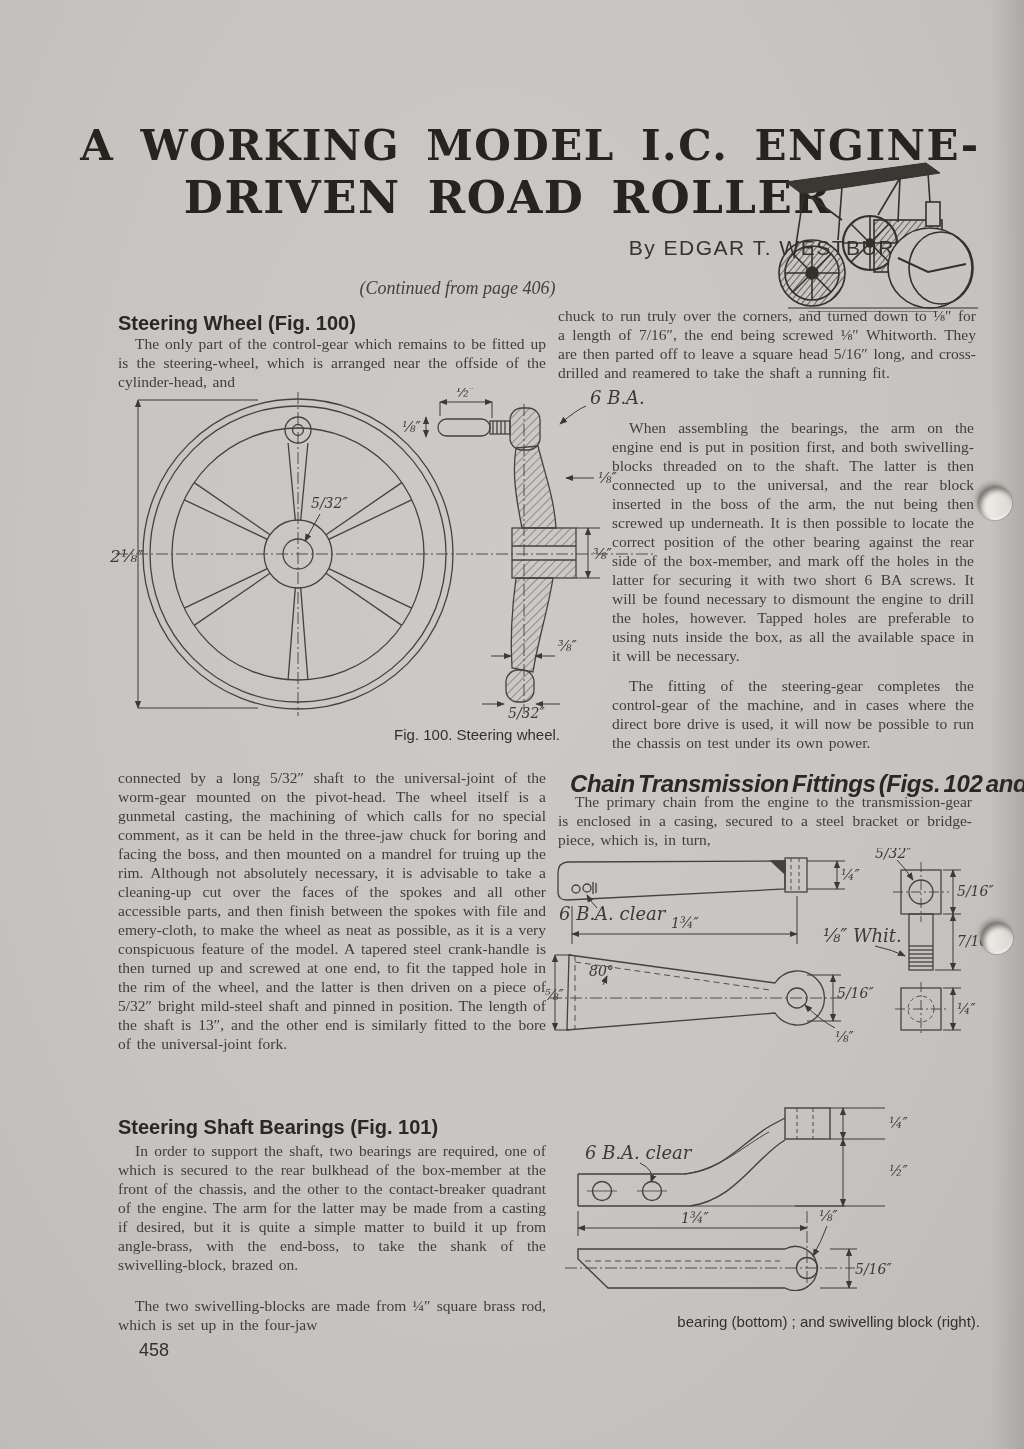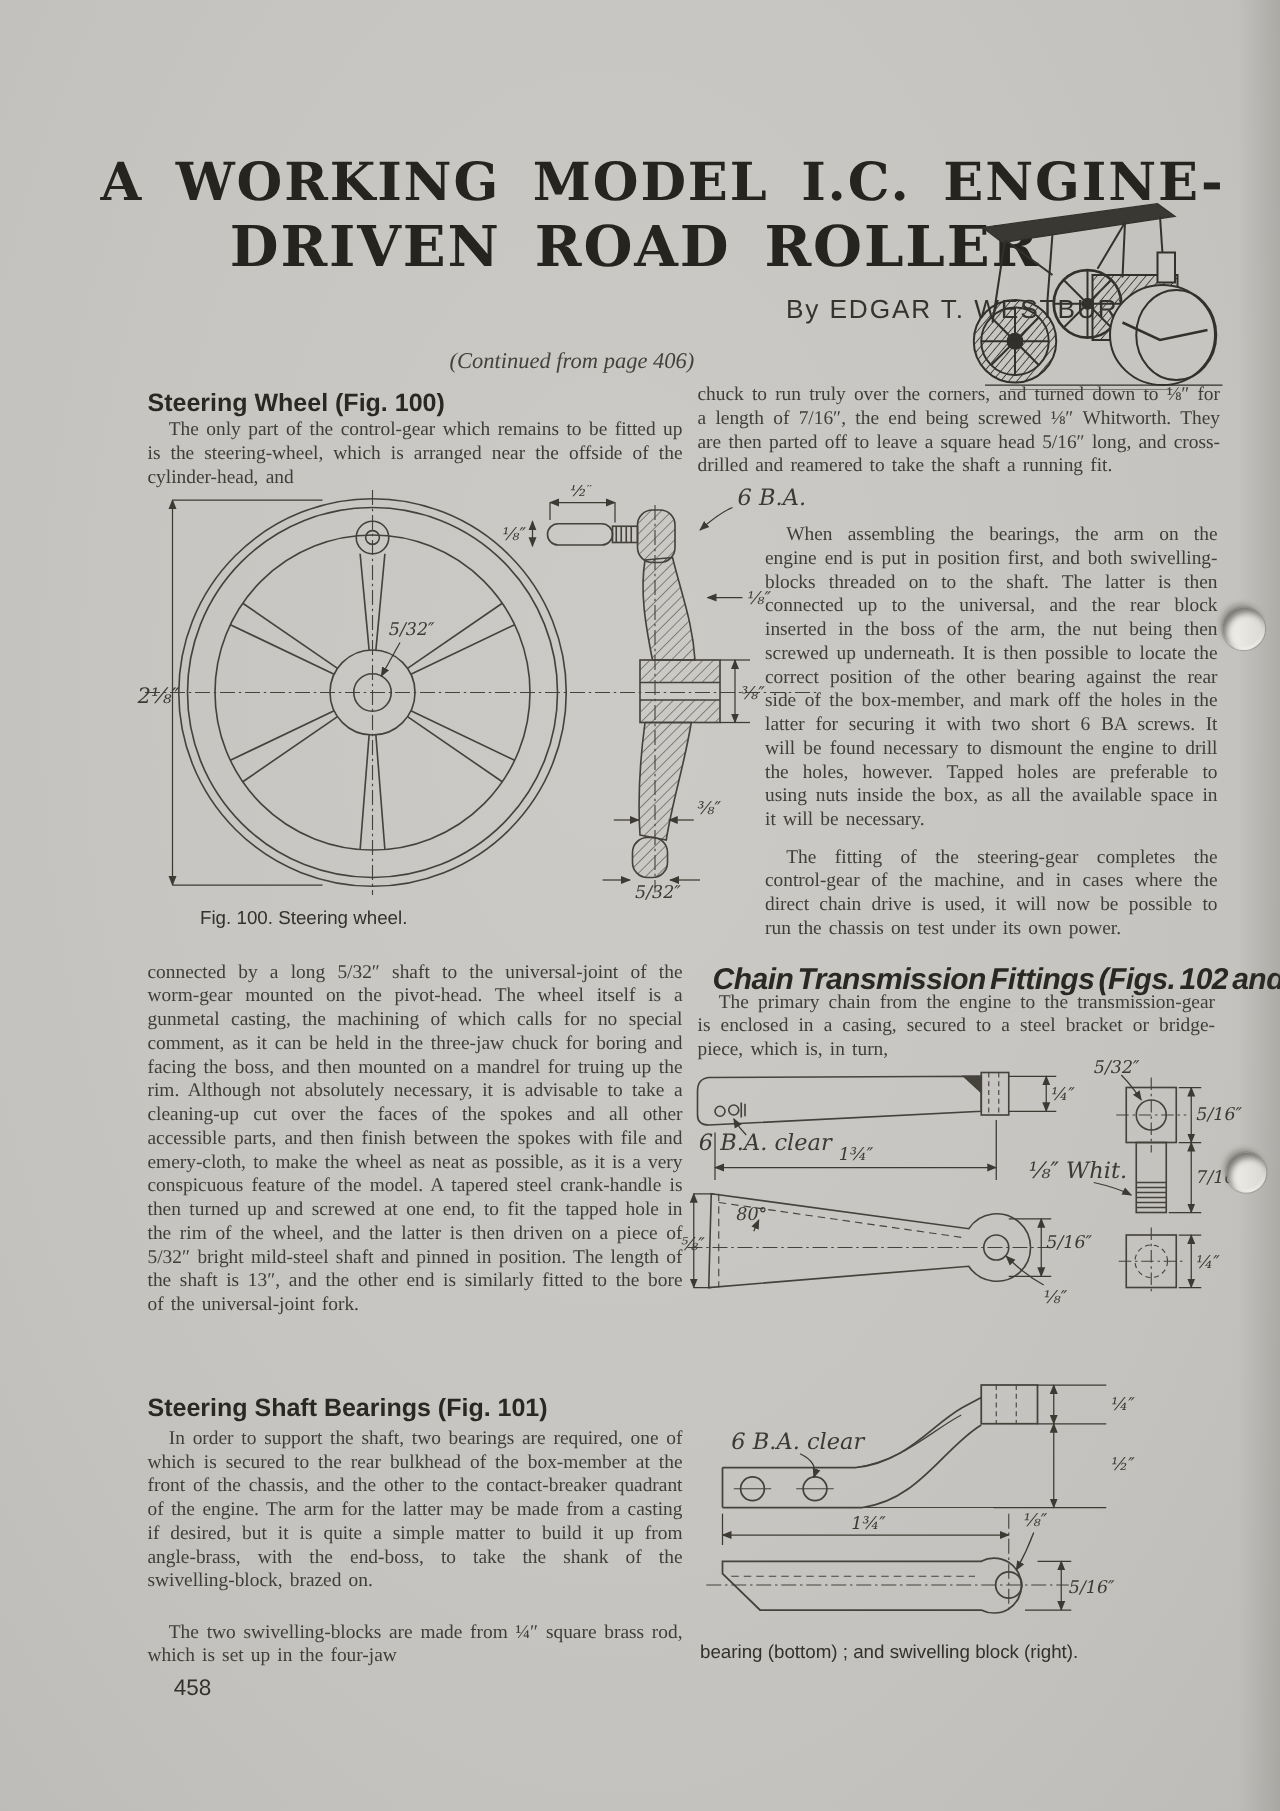--- a/index.html
+++ b/index.html
@@ -13,21 +13,21 @@
          text-align:center;letter-spacing:1.5px;word-spacing:10px;line-height:1.04;}
   .t1{left:0;top:124px;width:1060px;font-size:42px;}
   .t2{left:0;top:175px;width:1016px;font-size:45px;}
   .byline{left:0;top:236px;width:910px;text-align:right;font-family:"Liberation Sans",sans-serif;
           font-size:21px;letter-spacing:1.5px;color:#35332d;}
   .continued{left:0;top:278px;width:915px;text-align:center;font-style:italic;font-size:18px;color:#44423b;}
   .heading{font-family:"Liberation Sans",sans-serif;font-weight:bold;color:#2a2823;font-size:20px;}
   .heading.condensed{font-size:24px;letter-spacing:-0.4px;word-spacing:-3px;white-space:nowrap;font-style:italic;}
   .body{font-size:15.5px;line-height:19px;text-align:justify;word-spacing:0.12em;}
   .indent{text-indent:17px;}
-  .caption{font-family:"Liberation Sans",sans-serif;font-size:15px;color:#33312b;text-align:left;}
+  .caption{font-family:"Liberation Sans",sans-serif;font-size:15px;color:#33312b;text-align:right;}
   .pagenum{font-family:"Liberation Sans",sans-serif;font-size:18px;color:#33312b;}
   .hole{border-radius:50%;background:#eceae5;
         box-shadow:inset 3px 4px 5px rgba(45,43,38,.6), inset -1px -2px 2px rgba(255,255,255,.65), 0 0 0 1px rgba(110,108,100,.28), -2px -3px 4px rgba(70,68,62,.35);}
   svg text{font-family:"DejaVu Serif", serif;font-style:italic;font-size:14px;fill:#3c3a33;}
   svg .script{font-size:18px;}
   .edge-shade{right:0;top:0;width:34px;height:1449px;background:linear-gradient(to left, rgba(60,58,52,.16), rgba(60,58,52,0));}
 </style>
 </head>
 <body>
 
@@ -164,21 +164,21 @@
   <div class="abs body" style="left:118px;top:768px;width:428px;">connected by a long 5/32″ shaft to the universal-joint of the worm-gear mounted on the pivot-head. The wheel itself is a gunmetal casting, the machining of which calls for no special comment, as it can be held in the three-jaw chuck for boring and facing the boss, and then mounted on a mandrel for truing up the rim.  Although not absolutely necessary, it is advisable to take a cleaning-up cut over the faces of the spokes and all other accessible parts, and then finish between the spokes with file and emery-cloth, to make the wheel as neat as possible, as it is a very conspicuous feature of the model.  A tapered steel crank-handle is then turned up and screwed at one end, to fit the tapped hole in the rim of the wheel, and the latter is then driven on a piece of 5/32″ bright mild-steel shaft and pinned in position.  The length of the shaft is 13″, and the other end is similarly fitted to the bore of the universal-joint fork.</div>
 
   <div class="abs heading" style="left:118px;top:1116px;width:430px;">Steering Shaft Bearings (Fig. 101)</div>
   <div class="abs body indent" style="left:118px;top:1141px;width:428px;">In order to support the shaft, two bearings are required, one of which is secured to the rear bulkhead of the box-member at the front of the chassis, and the other to the contact-breaker quadrant of the engine.  The arm for the latter may be made from a casting if desired, but it is quite a simple matter to build it up from angle-brass, with the end-boss, to take the shank of the swivelling-block, brazed on.</div>
   <div class="abs body indent" style="left:118px;top:1296px;width:428px;">The two swivelling-blocks are made from ¼″ square brass rod, which is set up in the four-jaw</div>
 
   <div class="abs pagenum" style="left:139px;top:1340px;">458</div>
 
   <div class="abs body" style="left:558px;top:306px;width:418px;">chuck to run truly over the corners, and turned down to ⅛″ for a length of 7/16″, the end being screwed ⅛″ Whitworth.  They are then parted off to leave a square head 5/16″ long, and cross-drilled and reamered to take the shaft a running fit.</div>
   <div class="abs body indent" style="left:612px;top:418px;width:362px;">When assembling the bearings, the arm on the engine end is put in position first, and both swivelling-blocks threaded on to the shaft.  The latter is then connected up to the universal, and the rear block inserted in the boss of the arm, the nut being then screwed up underneath.  It is then possible to locate the correct position of the other bearing against the rear side of the box-member, and mark off the holes in the latter for securing it with two short 6 BA screws.  It will be found necessary to dismount the engine to drill the holes, however.  Tapped holes are preferable to using nuts inside the box, as all the available space in it will be necessary.</div>
-  <div class="abs body indent" style="left:612px;top:676px;width:362px;">The fitting of the steering-gear completes the control-gear of the machine, and in cases where the direct chain drive is used, it will now be possible to run the chassis on test under its own power.</div>
+  <div class="abs body indent" style="left:612px;top:676px;width:362px;">The fitting of the steering-gear completes the control-gear of the machine, and in cases where the direct bore drive is used, it will now be possible to run the chassis on test under its own power.</div>
 
   <div class="abs heading condensed" style="left:570px;top:770px;width:410px;">Chain Transmission Fittings (Figs. 102 and 103)</div>
   <div class="abs body indent" style="left:558px;top:792px;width:414px;">The primary chain from the engine to the transmission-gear is enclosed in a casing, secured to a steel bracket or bridge-piece, which is, in turn,</div>
 
   <svg class="abs" style="left:545px;top:848px;" width="460" height="240" viewBox="0 0 460 240">
     <defs>
       <marker id="a102" viewBox="0 0 10 10" refX="9" refY="5" markerWidth="8" markerHeight="8" orient="auto-start-reverse">
         <path d="M0,1 L10,5 L0,9 z" fill="#3c3a33"></path>
       </marker>
     </defs>

